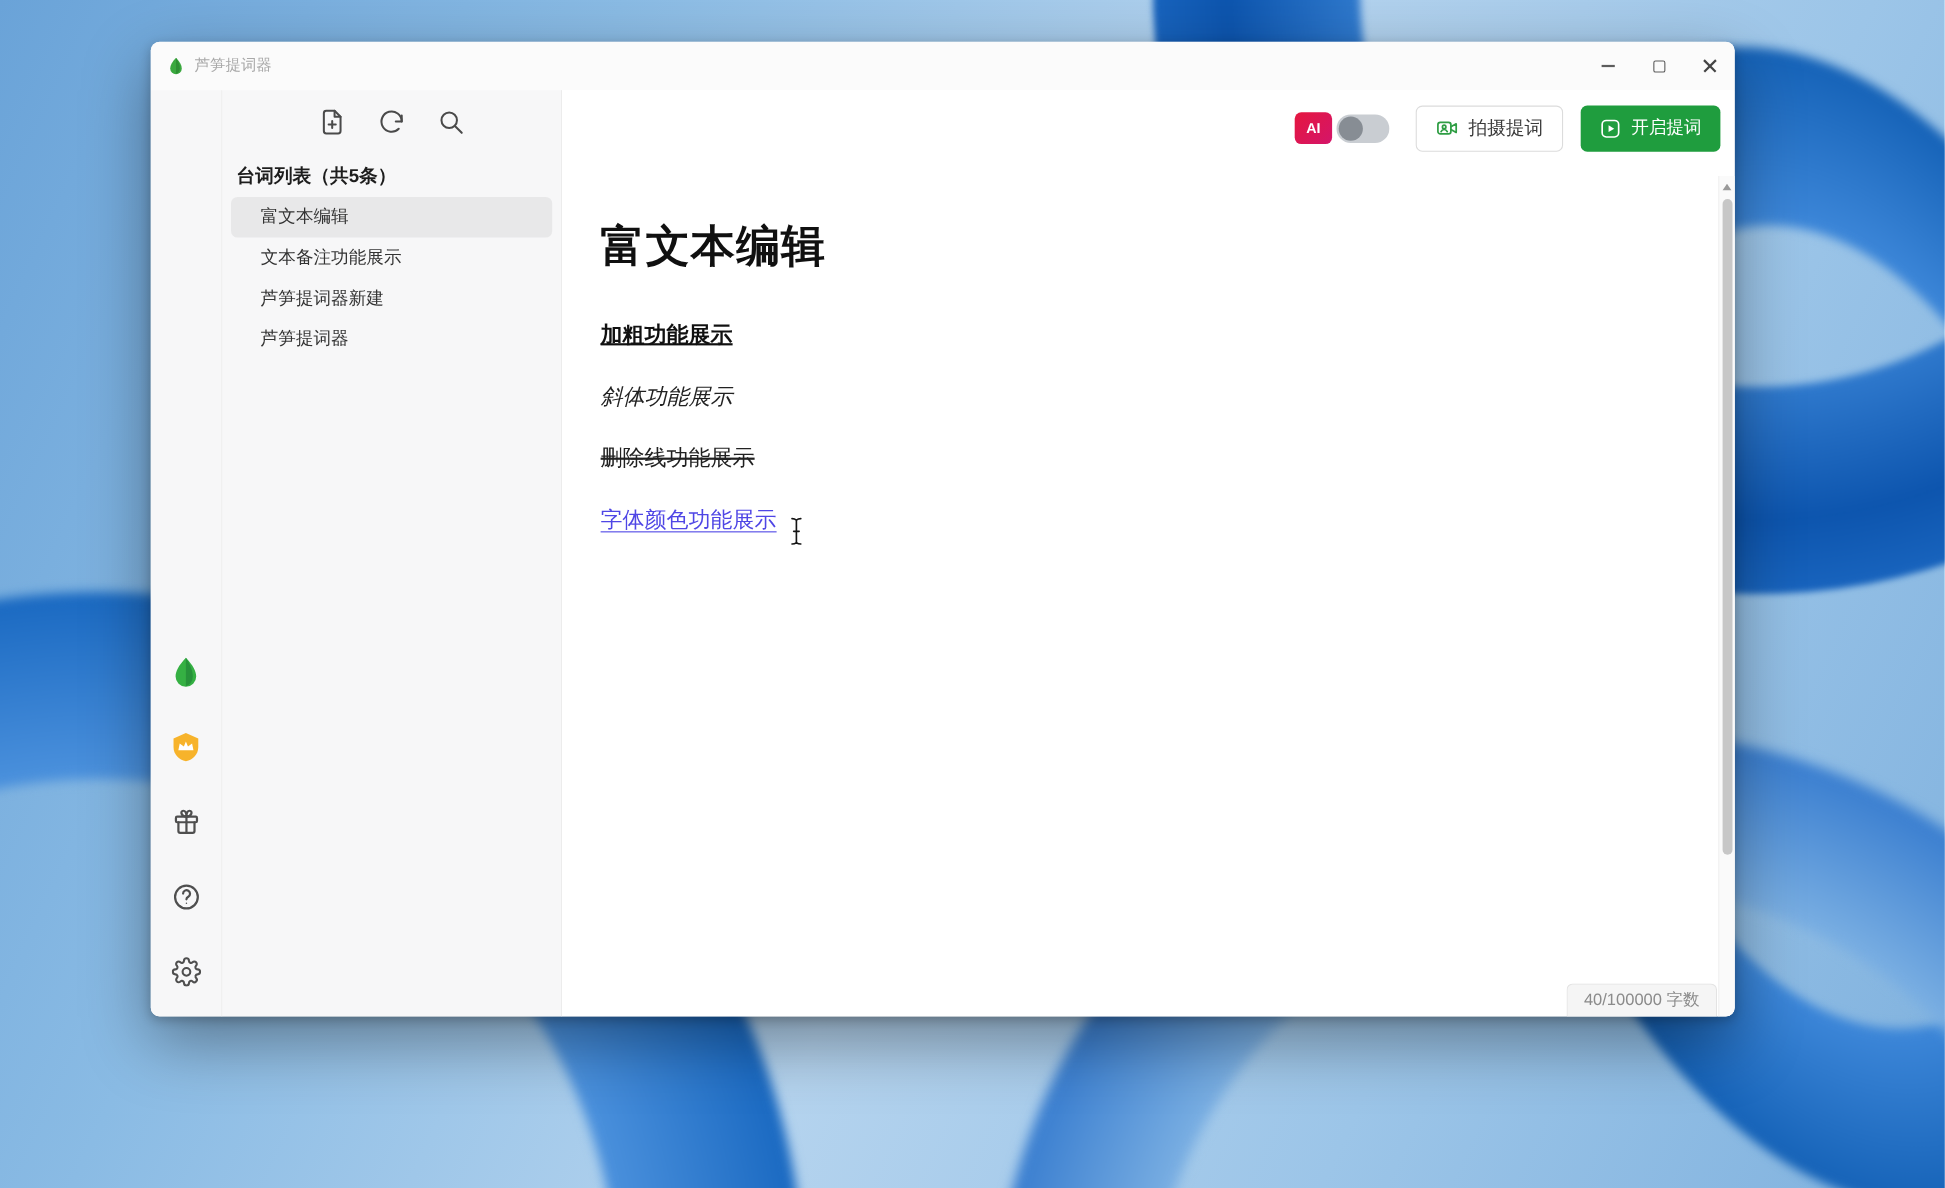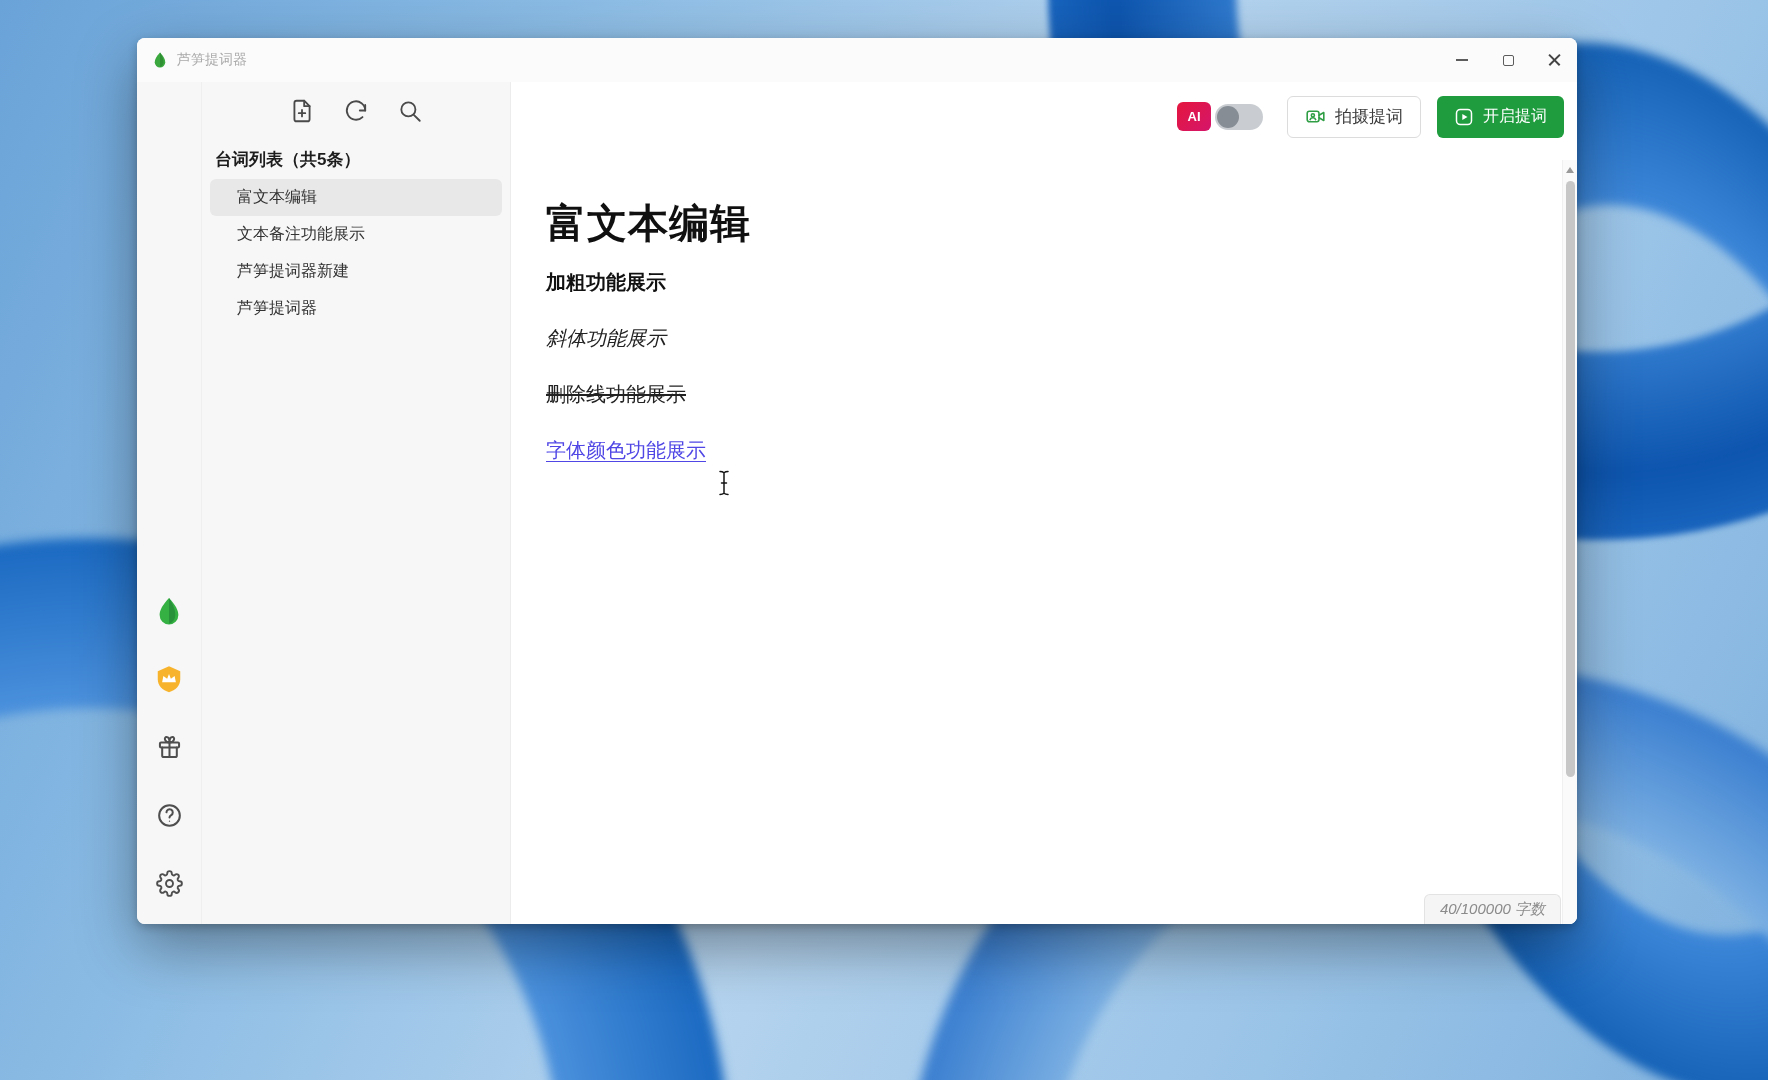--- a/index.html
+++ b/index.html
@@ -86,30 +86,30 @@
   .btn-start {
     height:42px; padding:0 17px; border:none; border-radius:6px; background:var(--accent-green,#1f9d3e);
     display:flex; align-items:center; gap:9px; font-size:16px; color:#fff; cursor:pointer;
     font-family:inherit;
   }
   .btn-start .icon svg { width:20px; height:20px; display:block; }
 
   .content { padding-left:35px; }
   .doc-title { margin-top:58px; font-size:40px; font-weight:800; color:#101010; letter-spacing:1px; }
   .para { margin:28px 0; font-size:20px; line-height:28px; color:#222; }
-  .para:first-child { margin-top:17px; }
+  .para:first-child { margin-top:40px;text-decoration:underline; }
   .para.bold   { font-weight:700; color:#111; }
   .para.italic { font-style:italic; }
   .para.strike { text-decoration:line-through; }
   .para.color  { color:var(--link-blue,#4f46e5); text-decoration:underline; text-underline-offset:4px; text-decoration-thickness:1px; }
   .para.note   { color:var(--note-gray,#b5b5b5); }
 
   .wordcount {
     position:absolute; right:16px; bottom:0; background:#f5f5f5; border:1px solid #e3e3e3; border-bottom:none;
-    border-radius:6px 6px 0 0; padding:5px 15px; font-size:15px; color:#8b8b8b;font-style:italic;
+    border-radius:6px 6px 0 0; padding:5px 15px; font-size:15px; color:#8b8b8b;
   }
 
   .scrollbar { position:absolute; right:0; top:78px; bottom:0; width:15px; background:#fafafa; border-left:1px solid #f0f0f0; }
   .sb-arrow { width:0; height:0; margin:7px auto 4px; border-left:4.5px solid transparent; border-right:4.5px solid transparent; border-bottom:6px solid #9a9a9a; }
   .sb-thumb { position:absolute; top:21px; left:2.5px; width:9px; height:78%; border-radius:5px; background:#c7c7c7; }
 
   
   .ibeam { position:absolute; left:717px; top:469px; width:14px; height:28px; pointer-events:none; }
   .ibeam svg { width:100%; height:100%; }
 </style>

